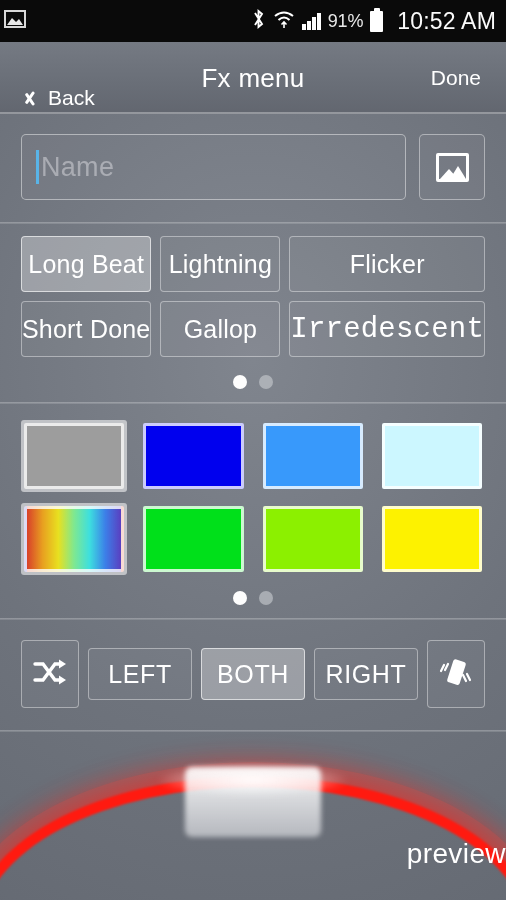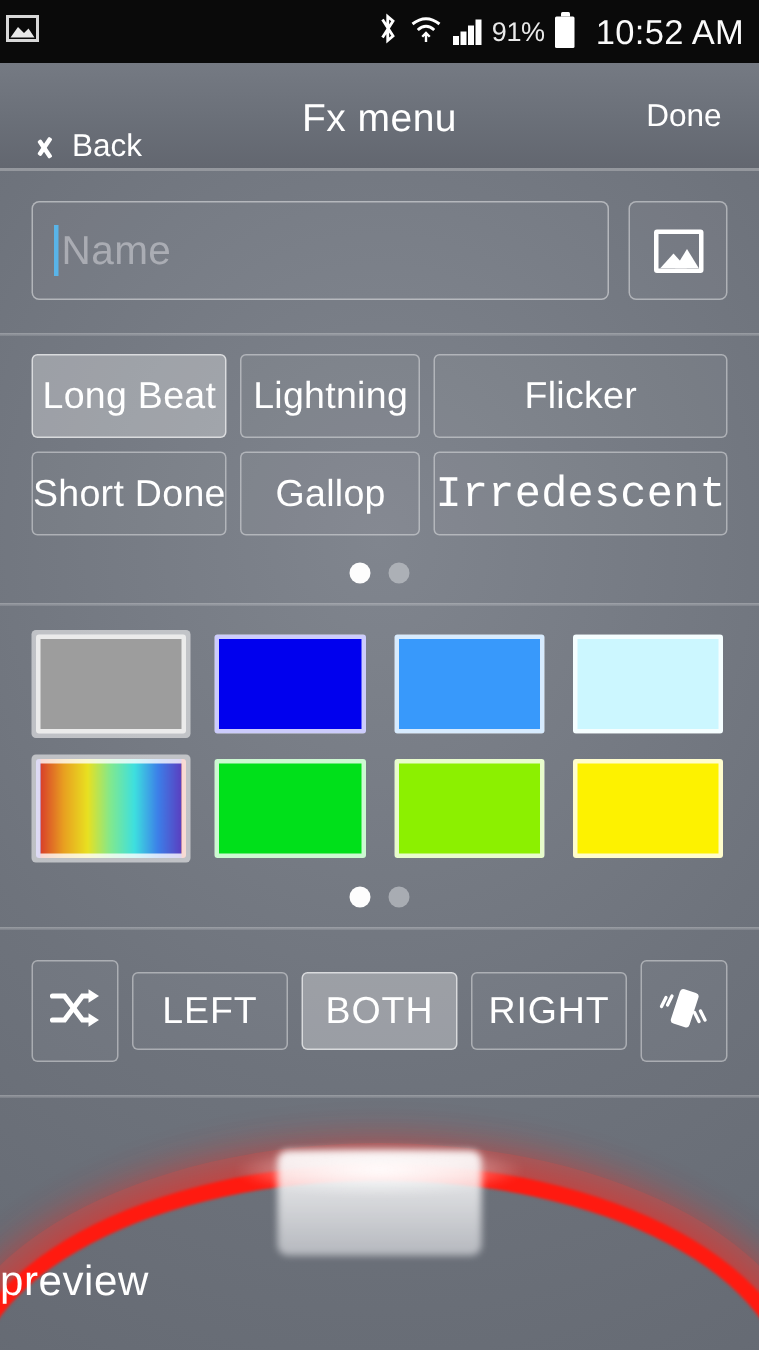--- a/index.html
+++ b/index.html
@@ -216,22 +216,22 @@
     background:linear-gradient(180deg,rgba(255,255,255,.92),rgba(235,236,240,.58));
     border-radius:7px; filter:blur(2.5px);
   }
   .band-gloss {
     position:absolute; left:50%; top:31px; transform:translateX(-50%);
     width:190px; height:34px;
     background:radial-gradient(ellipse at 50% 50%, rgba(255,255,255,.95) 0%, rgba(255,255,255,0) 72%);
     filter:blur(3px);
   }
   .preview-label {
-    position:absolute; left:0; right:13px; bottom:22px;
-    text-align:left; color:#fff; font-size:28px; letter-spacing:.4px;
+    position:absolute; left:0; right:0; bottom:22px;
+    text-align:right; color:#fff; font-size:28px; letter-spacing:.4px;
   }
 </style>
 </head>
 <body>
 
 <div id="screen">
 
   <div class="statusbar">
     <div class="sb-left">
       <span class="ic">

